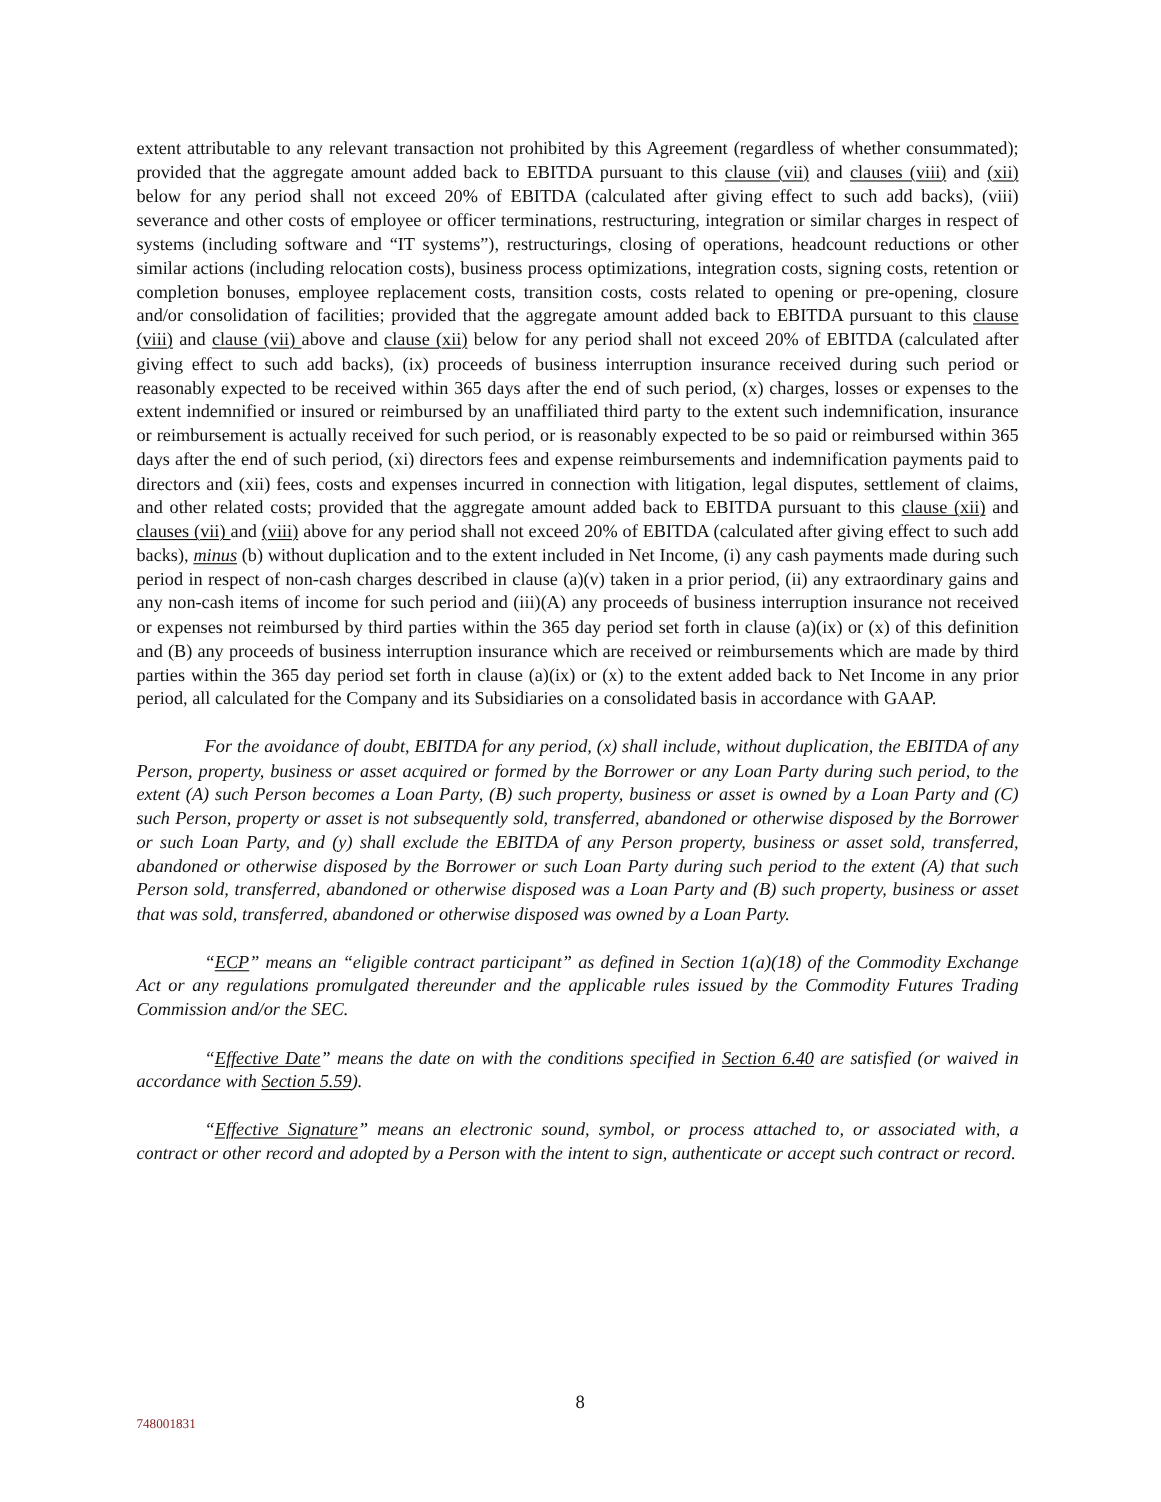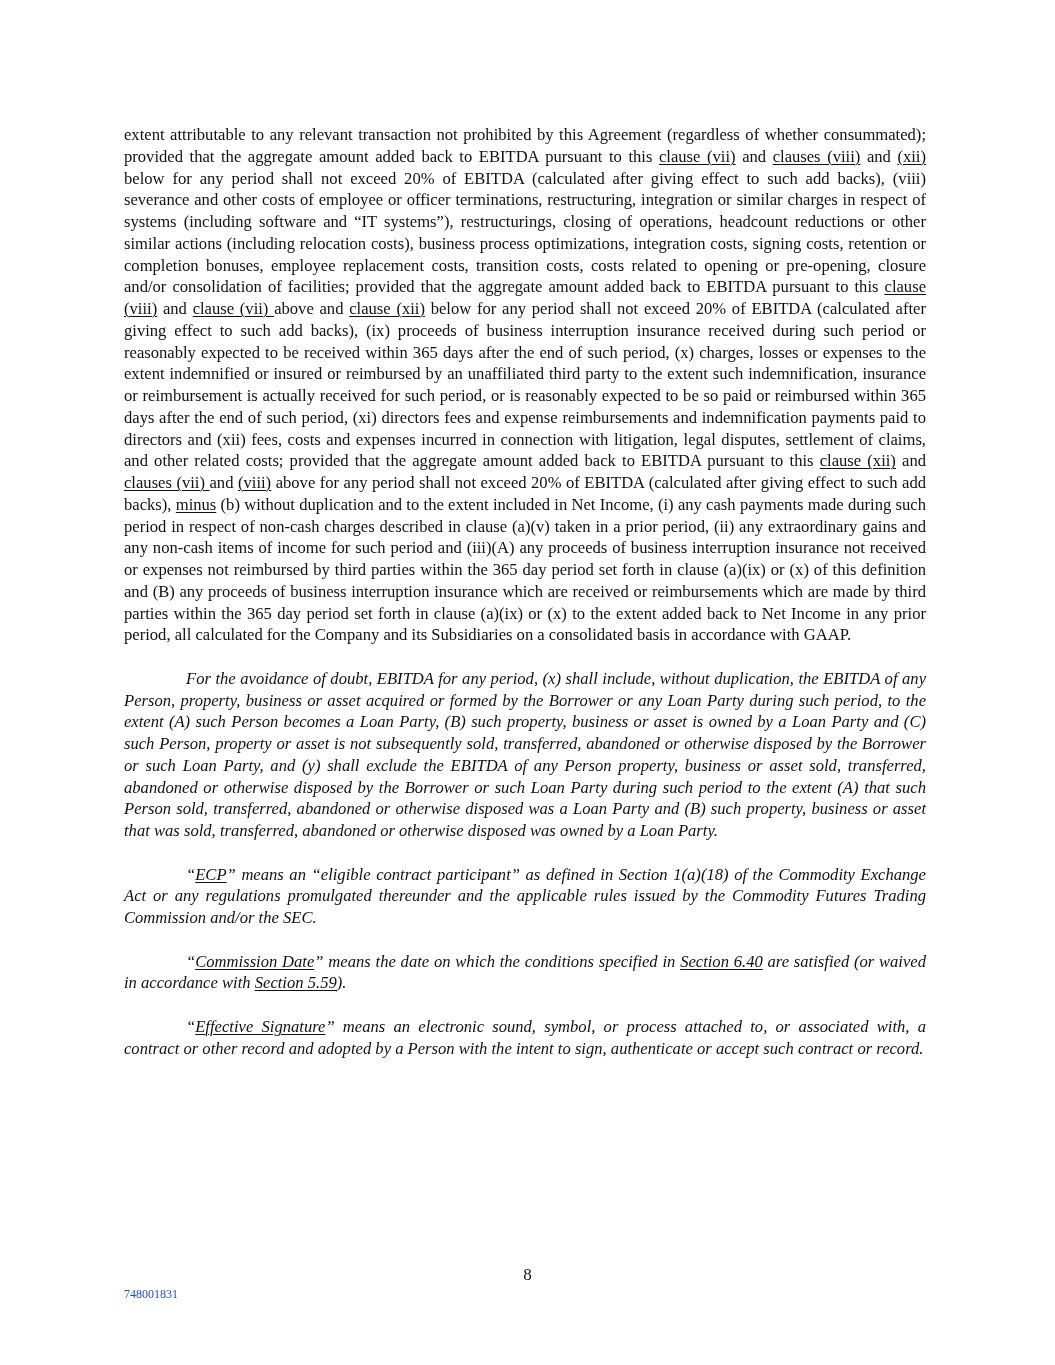--- a/index.html
+++ b/index.html
@@ -5,35 +5,35 @@
     html, body { margin: 0; padding: 0; background: #ffffff; }
     body { width: 1055px; height: 1365px; position: relative; overflow: hidden; }
     .page {
       position: absolute; left: 124px; top: 124px; width: 802px;
       font-family: "Liberation Serif", serif; font-size: 16.6px; line-height: 21.75px;
       color: #111111; text-align: justify;
     }
     .para { margin: 0 0 21.75px 0; }
     .indent { text-indent: 62px; font-style: italic; }
     .u { text-decoration: underline; text-underline-offset: 2px; text-decoration-thickness: 1px; }
-    .ui { text-decoration: underline; text-underline-offset: 2px; text-decoration-thickness: 1px; }
+    .ui { text-decoration: underline; font-style: italic; text-underline-offset: 2px; text-decoration-thickness: 1px; }
     .page-number {
       position: absolute; left: 0; right: 0; top: 1265px; text-align: center;
       font-family: "Liberation Serif", serif; font-size: 17px; color: #111;
     }
     .doc-id {
       position: absolute; left: 124px; top: 1287px;
-      font-family: "Liberation Serif", serif; font-size: 12px; color: #1d4ed8;
+      font-family: "Liberation Serif", serif; font-size: 12px; color: #7f1d1d;
     }
   </style>
 </head>
 <body>
 
 <div class="page">
   <p class="para"><span>extent attributable to any relevant transaction not prohibited by this Agreement (regardless of whether consummated); provided that the aggregate amount added back to EBITDA pursuant to this </span><span class="u">clause (vii)</span><span> and </span><span class="u">clauses (viii)</span><span> and </span><span class="u">(xii)</span><span> below for any period shall not exceed 20% of EBITDA (calculated after giving effect to such add backs), (viii) severance and other costs of employee or officer terminations, restructuring, integration or similar charges in respect of systems (including software and “IT systems”), restructurings, closing of operations, headcount reductions or other similar actions (including relocation costs), business process optimizations, integration costs, signing costs, retention or completion bonuses, employee replacement costs, transition costs, costs related to opening or pre-opening, closure and/or consolidation of facilities; provided that the aggregate amount added back to EBITDA pursuant to this </span><span class="u">clause (viii)</span><span> and </span><span class="u">clause (vii) </span><span>above and </span><span class="u">clause (xii)</span><span> below for any period shall not exceed 20% of EBITDA (calculated after giving effect to such add backs), (ix) proceeds of business interruption insurance received during such period or reasonably expected to be received within 365 days after the end of such period, (x) charges, losses or expenses to the extent indemnified or insured or reimbursed by an unaffiliated third party to the extent such indemnification, insurance or reimbursement is actually received for such period, or is reasonably expected to be so paid or reimbursed within 365 days after the end of such period, (xi) directors fees and expense reimbursements and indemnification payments paid to directors and (xii) fees, costs and expenses incurred in connection with litigation, legal disputes, settlement of claims, and other related costs; provided that the aggregate amount added back to EBITDA pursuant to this </span><span class="u">clause (xii)</span><span> and </span><span class="u">clauses (vii) </span><span>and </span><span class="u">(viii)</span><span> above for any period shall not exceed 20% of EBITDA (calculated after giving effect to such add backs), </span><span class="ui">minus</span><span> (b) without duplication and to the extent included in Net Income, (i) any cash payments made during such period in respect of non-cash charges described in clause (a)(v) taken in a prior period, (ii) any extraordinary gains and any non-cash items of income for such period and (iii)(A) any proceeds of business interruption insurance not received or expenses not reimbursed by third parties within the 365 day period set forth in clause (a)(ix) or (x) of this definition and (B) any proceeds of business interruption insurance which are received or reimbursements which are made by third parties within the 365 day period set forth in clause (a)(ix) or (x) to the extent added back to Net Income in any prior period, all calculated for the Company and its Subsidiaries on a consolidated basis in accordance with GAAP.</span></p>
   <p class="para indent"><span>For the avoidance of doubt, EBITDA for any period, (x) shall include, without duplication, the EBITDA of any Person, property, business or asset acquired or formed by the Borrower or any Loan Party during such period, to the extent (A) such Person becomes a Loan Party, (B) such property, business or asset is owned by a Loan Party and (C) such Person, property or asset is not subsequently sold, transferred, abandoned or otherwise disposed by the Borrower or such Loan Party, and (y) shall exclude the EBITDA of any Person property, business or asset sold, transferred, abandoned or otherwise disposed by the Borrower or such Loan Party during such period to the extent (A) that such Person sold, transferred, abandoned or otherwise disposed was a Loan Party and (B) such property, business or asset that was sold, transferred, abandoned or otherwise disposed was owned by a Loan Party.</span></p>
   <p class="para indent"><span>“</span><span class="u">ECP</span><span>” means an “eligible contract participant” as defined in Section 1(a)(18) of the Commodity Exchange Act or any regulations promulgated thereunder and the applicable rules issued by the Commodity Futures Trading Commission and/or the SEC.</span></p>
-  <p class="para indent"><span>“</span><span class="u">Commission Date</span><span>” means the date on which the conditions specified in </span><span class="u">Section 6.40</span><span> are satisfied (or waived in accordance with </span><span class="u">Section 5.59</span><span>).</span></p>
+  <p class="para indent"><span>“</span><span class="u">Effective Date</span><span>” means the date on with the conditions specified in </span><span class="u">Section 6.40</span><span> are satisfied (or waived in accordance with </span><span class="u">Section 5.59</span><span>).</span></p>
   <p class="para indent"><span>“</span><span class="u">Effective Signature</span><span>” means an electronic sound, symbol, or process attached to, or associated with, a contract or other record and adopted by a Person with the intent to sign, authenticate or accept such contract or record.</span></p>
 </div>
 
 <div class="page-number">8</div>
 <div class="doc-id">748001831</div>
 
 </body></html>

